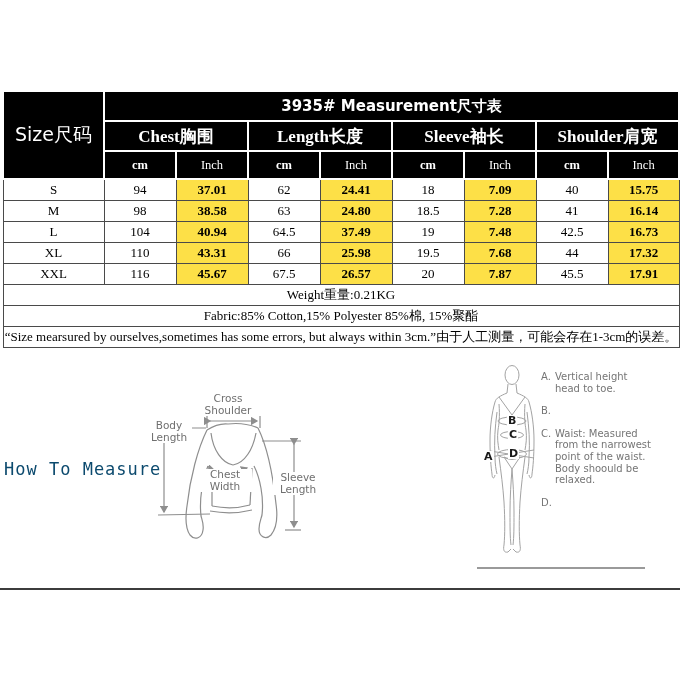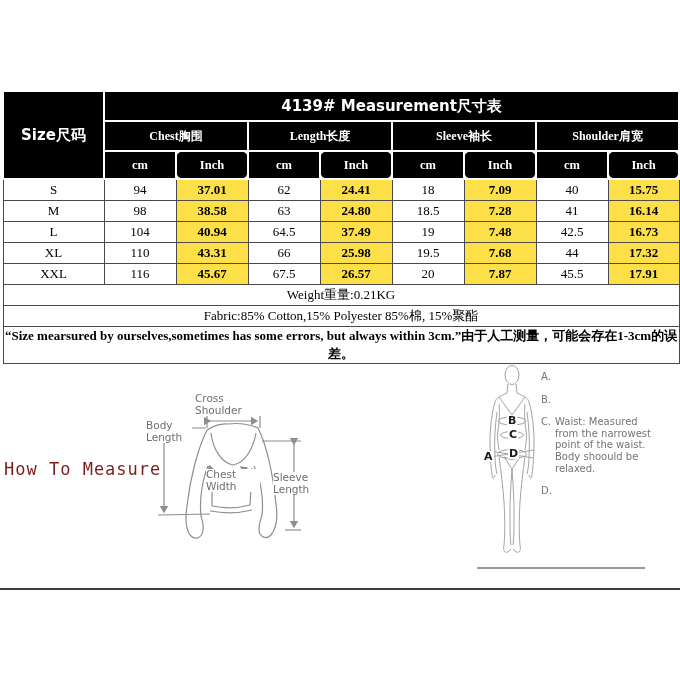--- a/index.html
+++ b/index.html
@@ -4,36 +4,36 @@
 <style>
   html,body{margin:0;padding:0;background:#fff;}
   #canvas{position:relative;width:680px;height:680px;background:#ffffff;overflow:hidden;
           font-family:"Liberation Sans",sans-serif;}
 
   
   #size-table-wrap{position:absolute;left:2px;top:90px;width:676px;}
   table.size-table{width:676px;border-collapse:collapse;table-layout:fixed;}
   table.size-table th{background:#000;color:#fff;border:2px solid #fff;padding:0;}
   th.cell-title{font-family:"DejaVu Sans",sans-serif;font-size:15px;font-weight:bold;height:28px;}
-  th.cell-size{font-family:"DejaVu Sans",sans-serif;font-size:15px;font-weight:bold;}
-  th.cell-group{font-family:"Liberation Serif",serif;font-size:12px;font-weight:bold;height:28px;}
+  th.cell-size{font-family:"DejaVu Sans",sans-serif;font-size:19px;font-weight:normal;}
+  th.cell-group{font-family:"Liberation Serif",serif;font-size:17px;font-weight:bold;height:28px;}
   th.cell-cm{font-family:"Liberation Serif",serif;font-size:12.5px;font-weight:bold;height:26px;}
   th.cell-inch{background:#ffff00;color:#000;font-family:"Liberation Serif",serif;
-               font-size:12.5px;font-weight:bold;border-radius:8px;}
+               font-size:12.5px;font-weight:normal;}
   table.size-table td{border:1px solid #4a4a4a;text-align:center;height:20px;
         font-family:"Liberation Serif",serif;font-size:13px;color:#000;padding:0;}
   td.cell-inch-val{background:#fde047;font-weight:bold;}
   td.info-row{height:21px;font-weight:normal;font-size:13.5px;}
-  td.note-row{height:21px;font-weight:bold;font-size:11.5px;}
+  td.note-row{height:21px;font-weight:normal;font-size:11.5px;}
 
   
   #htm-title{position:absolute;left:4px;top:459px;font-family:"DejaVu Sans Mono",monospace;
-             font-size:17px;color:#7f1d1d;letter-spacing:1px;}
+             font-size:17px;color:#0c4a6e;letter-spacing:1px;}
   .diag-label{position:absolute;color:#6f6f6f;font-family:"DejaVu Sans",sans-serif;
-              font-size:10.5px;line-height:11.5px;white-space:pre-line;
+              font-size:10.5px;line-height:11.5px;text-align:center;white-space:pre-line;
               background:#fff;}
   .fig-letter{position:absolute;color:#1a1a1a;font-family:"DejaVu Sans",sans-serif;
               font-size:11px;font-weight:bold;background:#fff;line-height:11px;padding:0 1px;}
   #measure-guide{position:absolute;left:541px;top:371px;width:114px;
                  font-family:"DejaVu Sans",sans-serif;font-size:10px;line-height:11.6px;color:#757575;}
   .guide-item{display:flex;margin-bottom:11px;}
   .guide-item .gl{width:14px;flex:0 0 14px;}
   .guide-item .gt{flex:1;}
   #guide-underline{position:absolute;left:477px;top:567px;width:168px;height:2px;background:#9a9a9a;}
   #page-divider{position:absolute;left:0;top:588px;width:680px;height:2px;background:#3c3c3c;}
@@ -53,21 +53,21 @@
         <col style="width:72px">
           <col style="width:72px">
           <col style="width:72px">
         <col style="width:72px">
           <col style="width:72px">
           <col style="width:71px">
       </colgroup>
       <tbody>
           <tr>
         <th class="cell-size" rowspan="3">Size尺码</th>
-        <th class="cell-title" colspan="8">4139# Measurement尺寸表</th>
+        <th class="cell-title" colspan="8">3935# Measurement尺寸表</th>
       </tr>
       <tr>
         <th class="cell-group" colspan="2">Chest胸围</th>
         <th class="cell-group" colspan="2">Length长度</th>
         <th class="cell-group" colspan="2">Sleeve袖长</th>
         <th class="cell-group" colspan="2">Shoulder肩宽</th>
       </tr>
       <tr>
         <th class="cell-cm">cm</th>
         <th class="cell-inch">Inch</th>
@@ -180,21 +180,21 @@
       <path d="M72,128 Q92,132 110,127"></path>
       <path d="M110,127 L112,90"></path>
       <path d="M70,133 Q92,137 112,132"></path>
     </g>
   </svg>
 
   <div class="diag-label" style="left:195px;top:393px;width:66px;">Cross
 Shoulder</div>
   <div class="diag-label" style="left:146px;top:420px;width:46px;">Body
 Length</div>
-  <div class="diag-label" style="left:206px;top:469px;width:54px;">Chest
+  <div class="diag-label" style="left:198px;top:469px;width:54px;">Chest
 Width</div>
   <div class="diag-label" style="left:273px;top:472px;width:50px;">Sleeve
 Length</div>
 
   <svg style="left:470px;top:362px;" width="80" height="200" viewBox="0 0 80 200">
     <g stroke="#a3a3a3" stroke-width="1" fill="none">
       <ellipse cx="42" cy="13" rx="7" ry="9.5"></ellipse>
       <path d="M38,22 L37,31 M46,22 L47,31"></path>
       <path d="M37,31 C30,34 26,36 25,40 M47,31 C54,34 58,36 59,40"></path>
       <path d="M29,35 L42,53 L55,35"></path>
@@ -217,20 +217,21 @@
   </svg>
 
   <div class="fig-letter" style="left:483px;top:451px;">A</div>
   <div class="fig-letter" style="left:507px;top:415px;">B</div>
   <div class="fig-letter" style="left:508px;top:429px;">C</div>
   <div class="fig-letter" style="left:508px;top:448px;">D</div>
 
   <div id="measure-guide">
     <div class="guide-item">
       <span class="gl">A.</span>
+      <span class="gt">Vertical height head to toe.</span>
     </div>
     <div class="guide-item">
       <span class="gl">B.</span>
     </div>
     <div class="guide-item">
       <span class="gl">C.</span>
       <span class="gt">Waist: Measured from the narrowest point of the waist. Body shoould be relaxed.</span>
     </div>
     <div class="guide-item">
       <span class="gl">D.</span>

